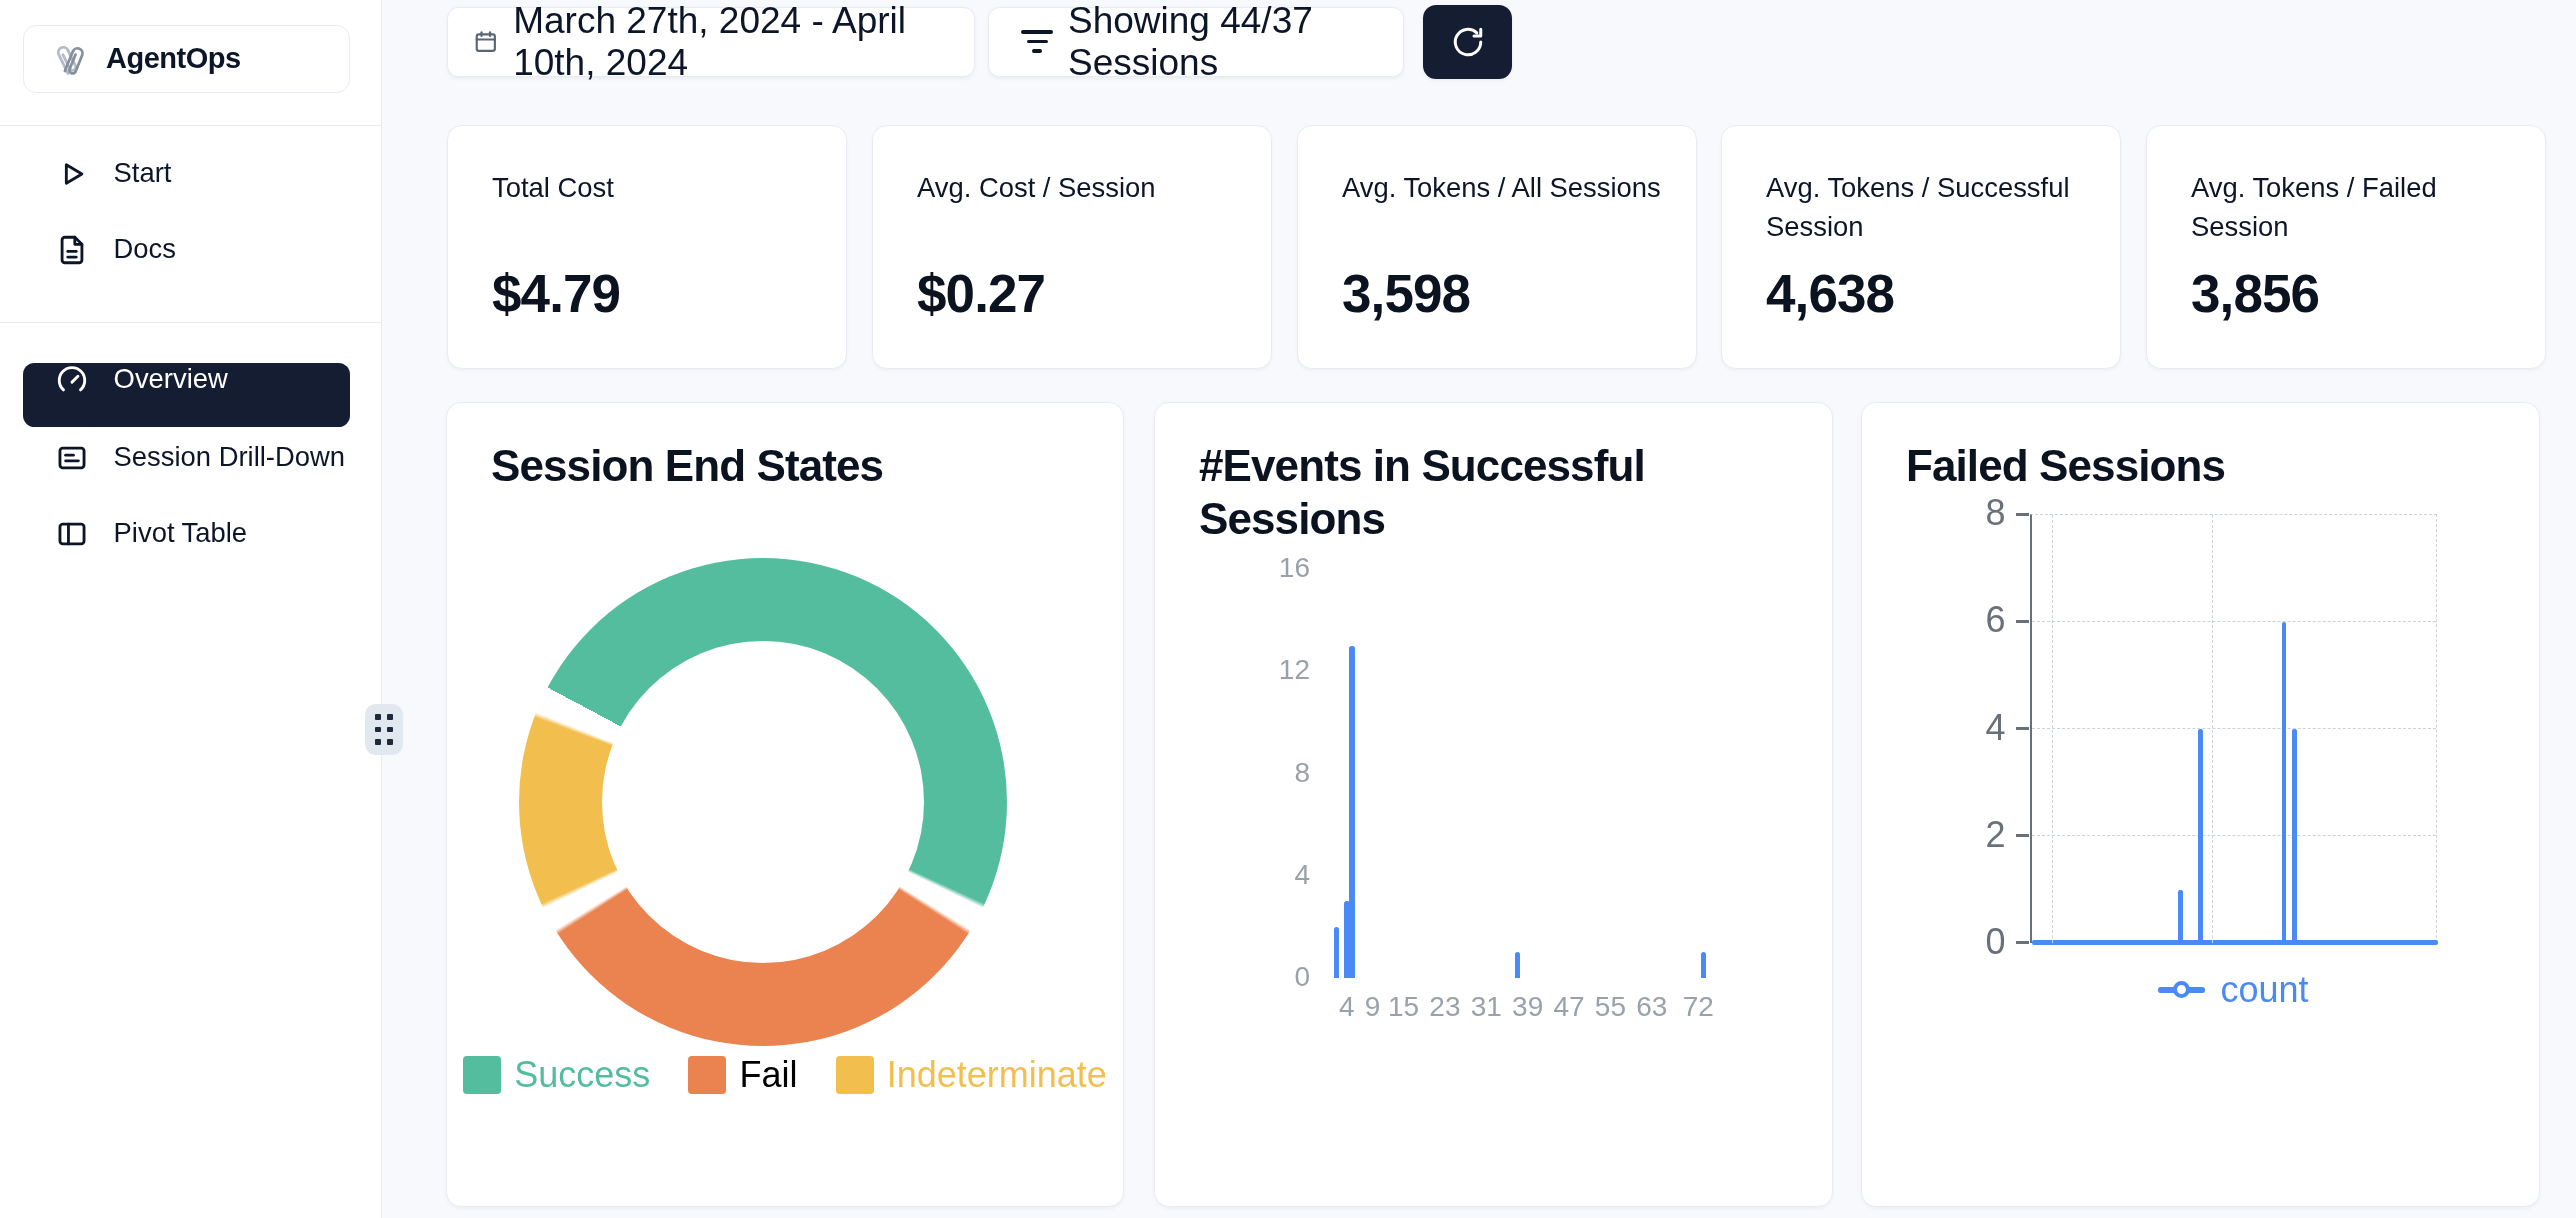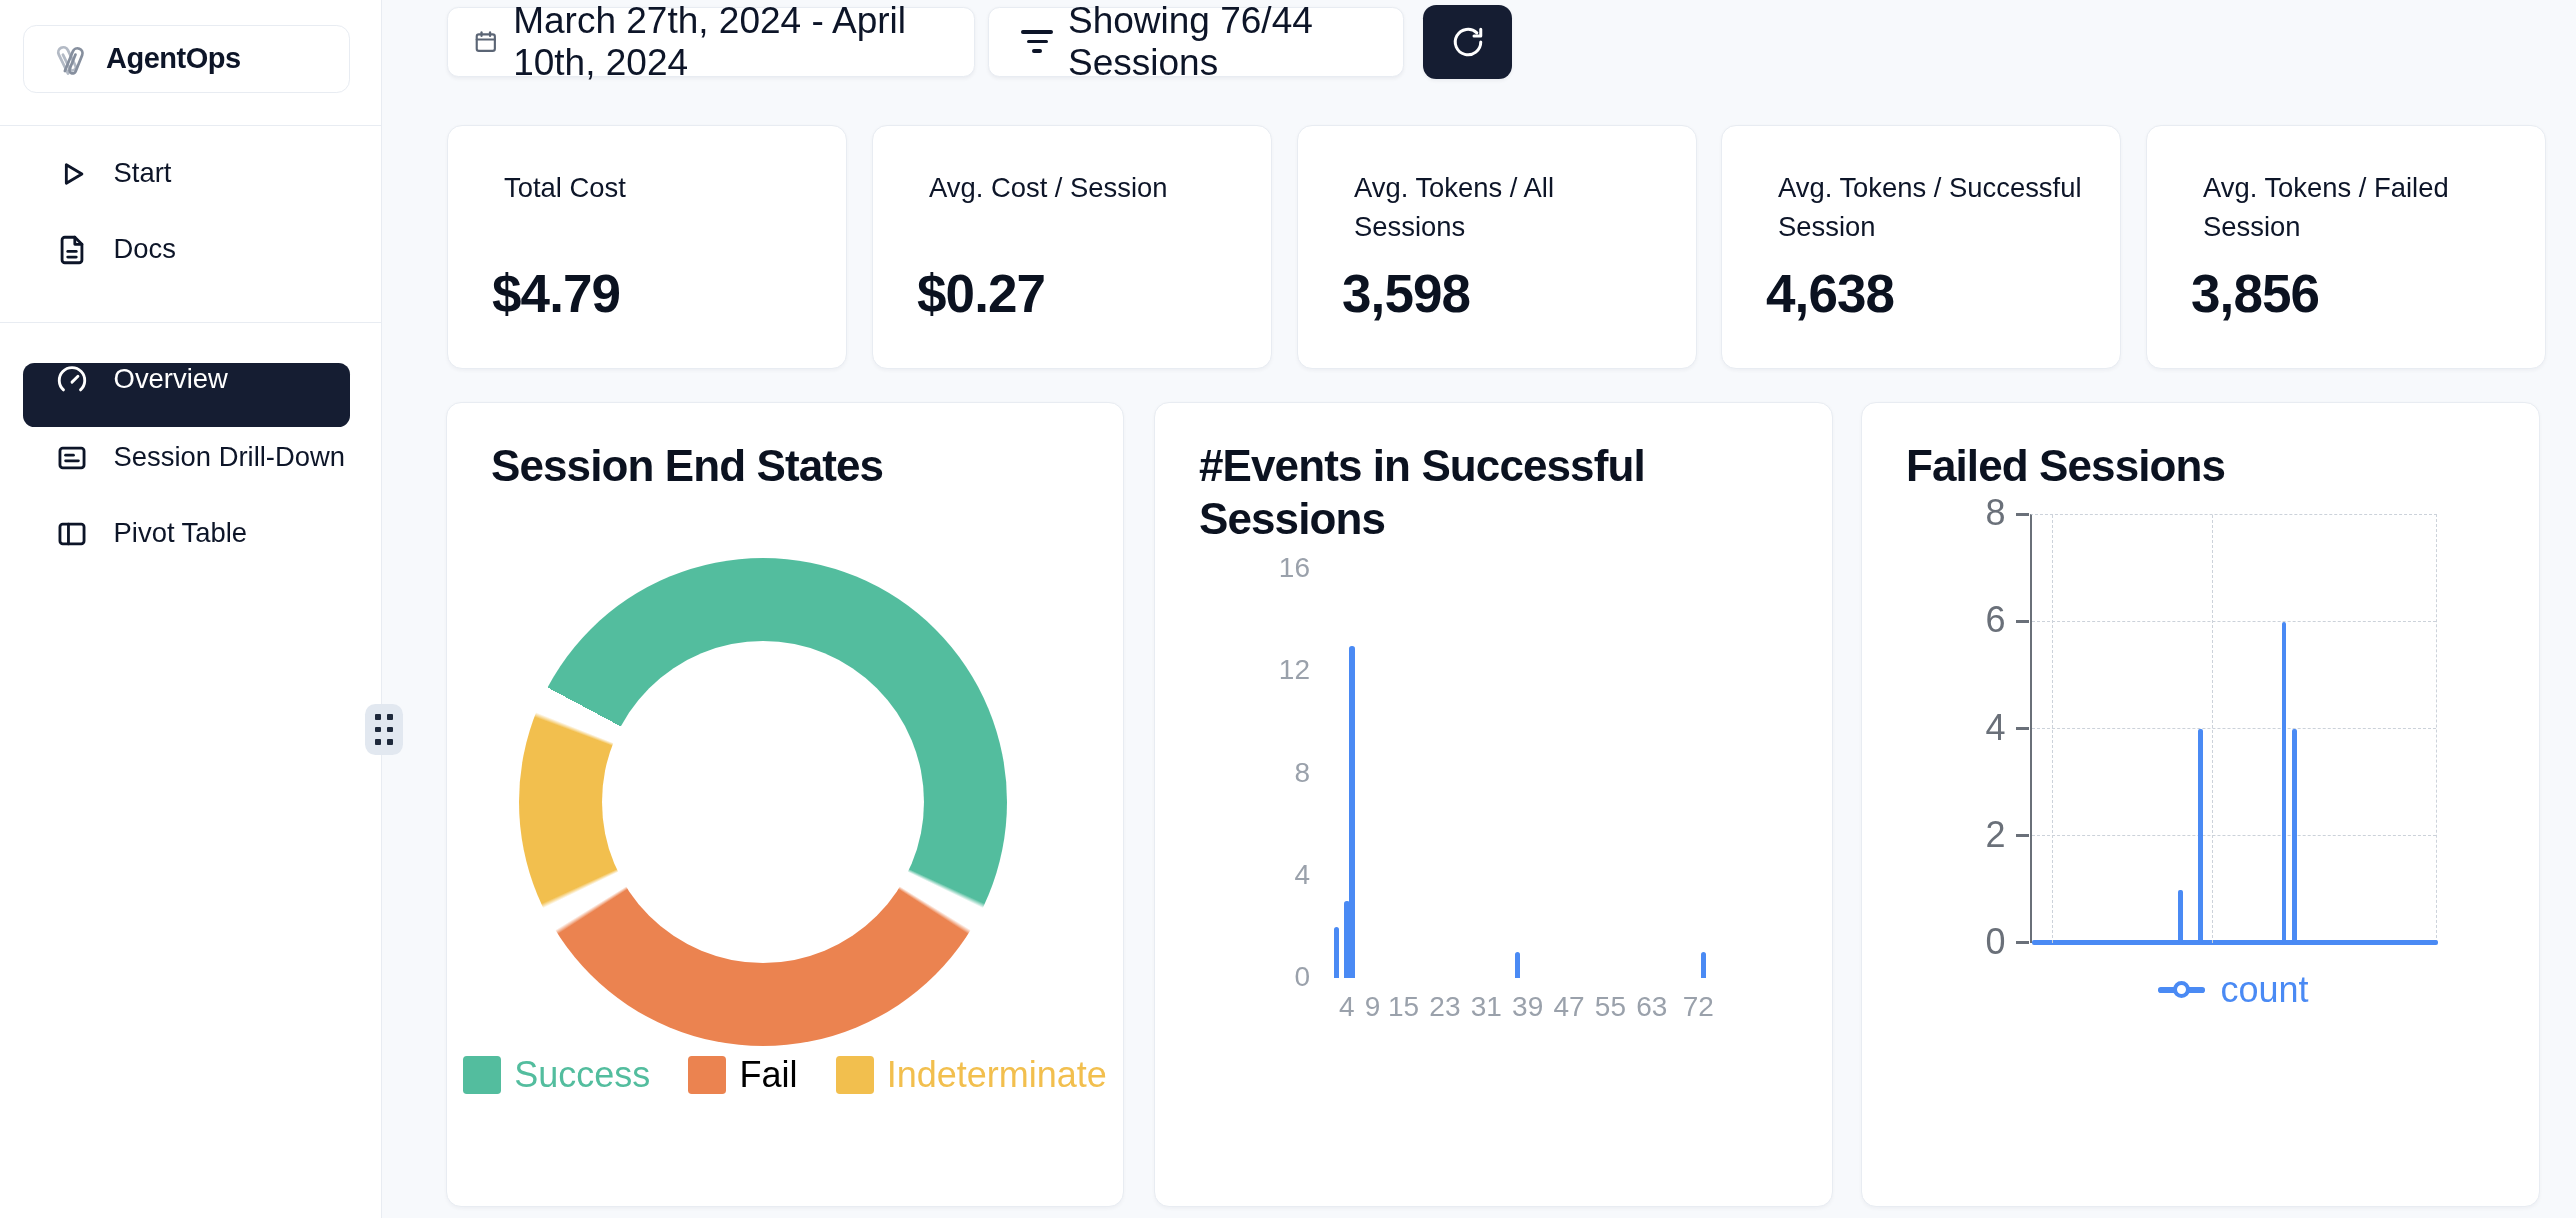--- a/index.html
+++ b/index.html
@@ -62,21 +62,21 @@
   .filter-icon i:nth-child(2){ width:21px; }
   .filter-icon i:nth-child(3){ width:9.5px; }
 
   
   .card {
     position:absolute; background:#fff;
     border:1.9px solid #e8ecf2; border-radius:15px;
     box-shadow:0 1.9px 3.8px rgba(16,24,40,.04);
   }
   .stat-card { top:125px; width:400px; height:244px; }
-  .stat-label { position:absolute; top:42px; left:44px; right:34px; font-size:27.4px; line-height:39px; color:#0d1528;margin-left:12px; }
+  .stat-label { position:absolute; top:42px; left:44px; right:34px; font-size:27.4px; line-height:39px; color:#0d1528; }
   .stat-value { position:absolute; left:44px; bottom:44px; font-size:53px; font-weight:bold; letter-spacing:-0.9px; color:#0b1220; }
 
   .chart-card { top:402px; height:805px;text-decoration:underline; }
   .chart-title { position:absolute; top:36px; left:44px; font-size:44px; font-weight:bold; letter-spacing:-0.9px; line-height:53px; color:#0b1220; }
 
   
   .donut { position:absolute; left:72px; top:155px; width:488px; height:488px; border-radius:50%; }
   .donut-hole { position:absolute; left:83px; top:83px; width:322px; height:322px; border-radius:50%; background:#fff; }
   .donut-legend { position:absolute; top:651px; left:0; width:100%; display:flex; justify-content:center; gap:38px; }
   .legend-item { display:flex; align-items:center; gap:13.2px; cursor:pointer; }
@@ -204,21 +204,21 @@
   </span>
   <span>March 27th, 2024 - April 10th, 2024</span>
 </div>
 
 <div class="btn btn-filter">
   <span class="filter-icon">
       <i></i>
       <i></i>
       <i></i>
     </span>
-  <span>Showing 76/44 Sessions</span>
+  <span>Showing 44/37 Sessions</span>
 </div>
 
 <div class="btn-refresh btn">
   <span>
     <svg viewBox="0 0 24 24" width="36" height="36" fill="none" stroke="#ffffff" stroke-width="2" stroke-linecap="round" stroke-linejoin="round">
         <path d="M20.5 12a8.5 8.5 0 1 1-2.6-6.1"></path>
         <polyline points="20.5 3.5 20.5 8 16 8"></polyline>
       </svg>
   </span>
 </div>

